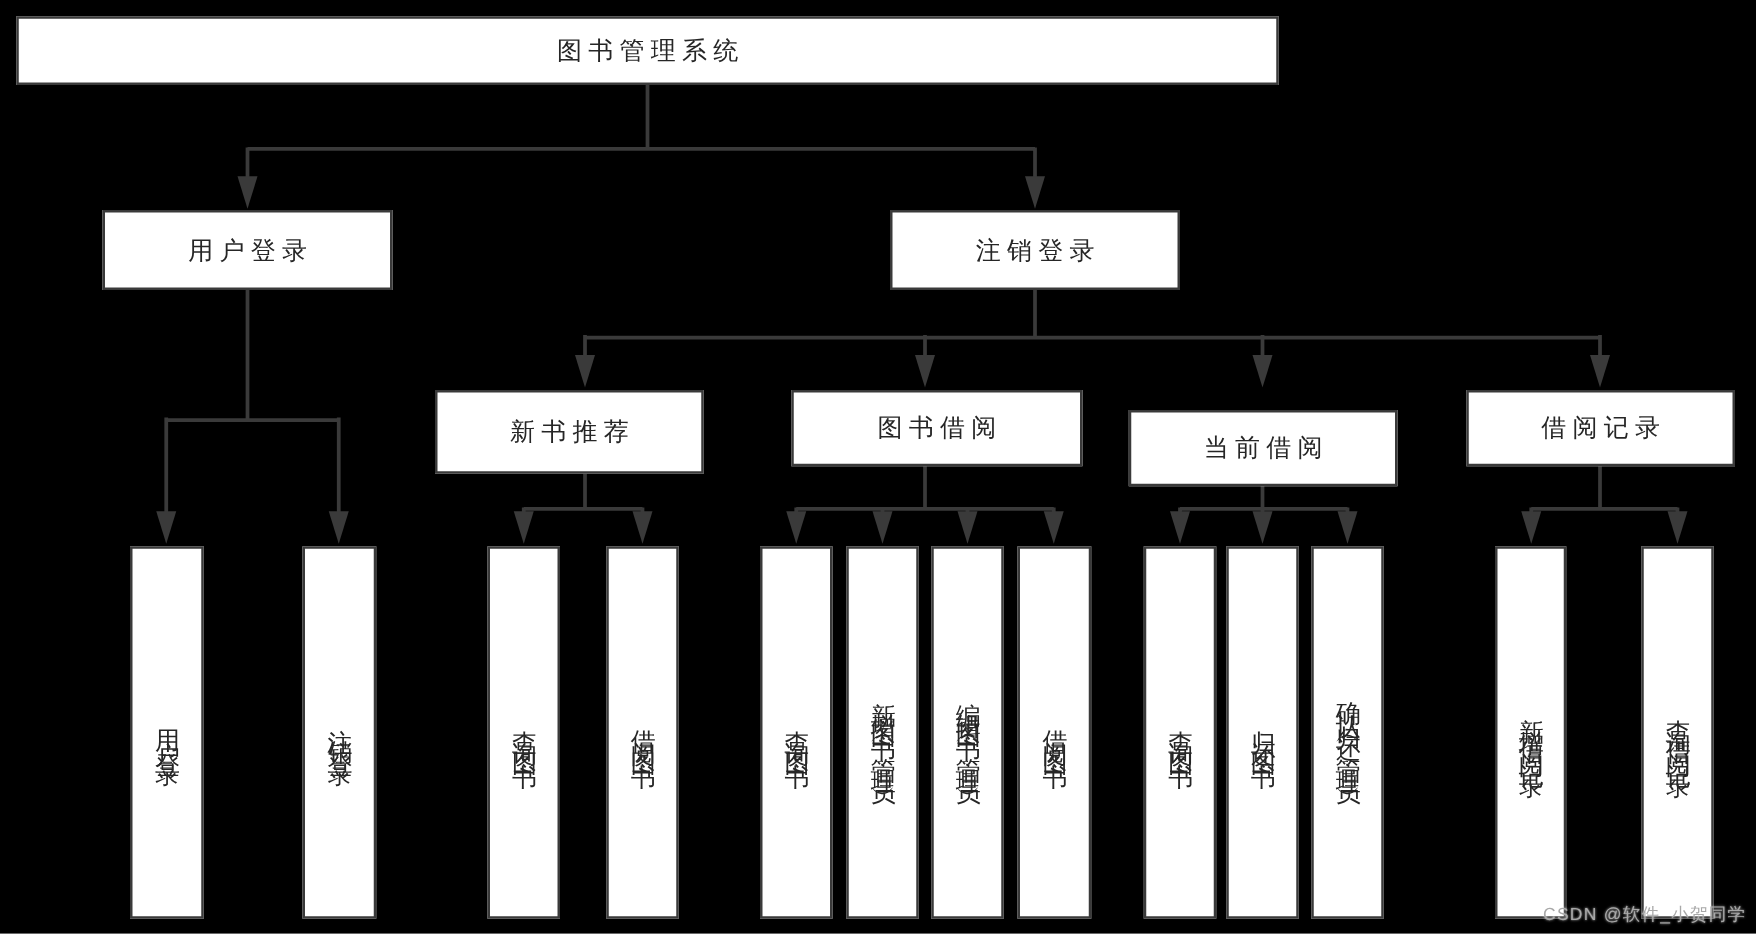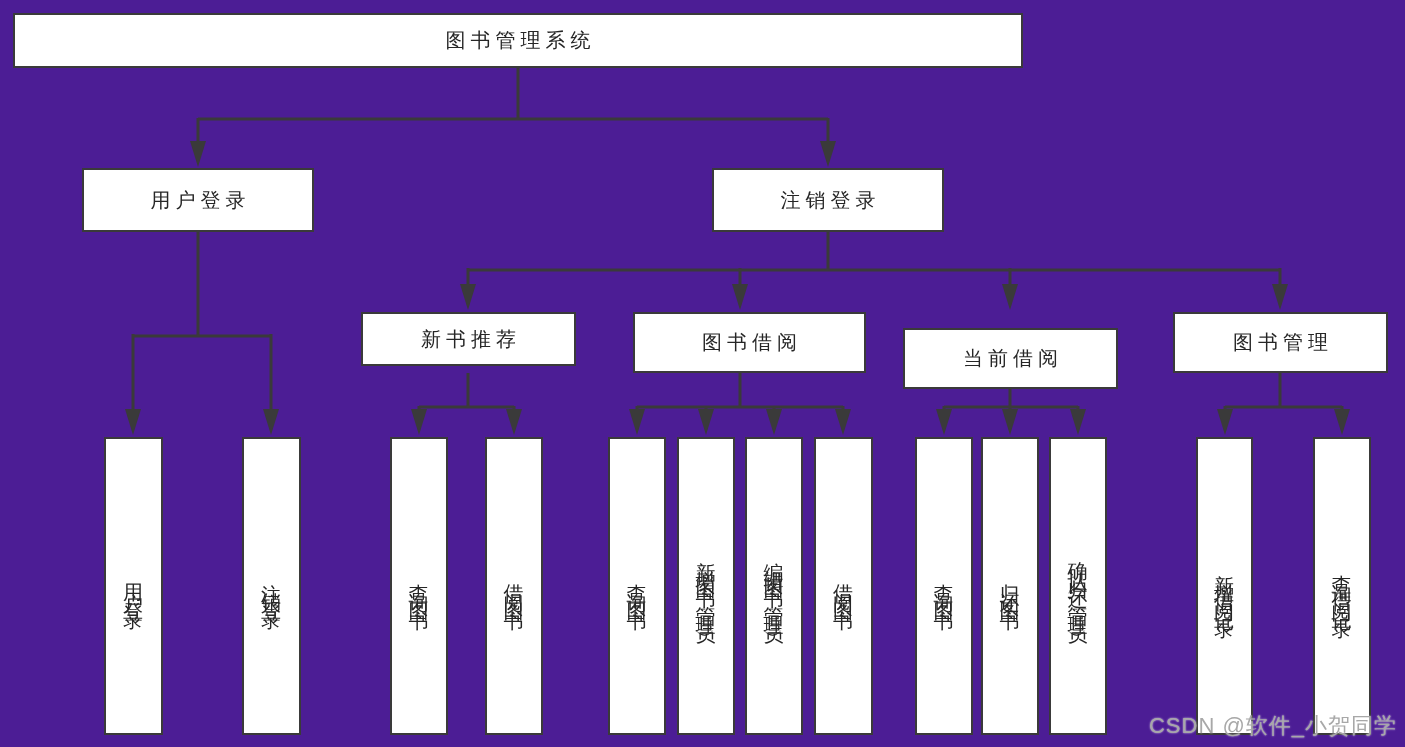--- a/index.html
+++ b/index.html
@@ -5,21 +5,21 @@
   :root{
     --line:#3a3a3a;
     --box-border:#3a3a3a;
     --text:#262626;
     --watermark:#a8a8a8;
   }
   html,body{margin:0;padding:0;background:#fff;}
   .canvas{
     position:relative;
     width:1405px;height:747px;
-    background:#4c1d95;
+    background:#000000;
     overflow:hidden;
     font-family:"Liberation Sans","DejaVu Sans",sans-serif;
   }
   .connectors{
     position:absolute;left:0;top:0;width:1405px;height:747px;
     z-index:1;
   }
   .connectors path{
     stroke:var(--line);
     stroke-width:3;
@@ -52,21 +52,21 @@
     font-size:20px;
     letter-spacing:9px;
     line-height:1.1;
     color:var(--text);
   }
   .watermark{
     position:absolute;
     right:8px;
     bottom:6px;
     z-index:5;
-    font-size:22px;
+    font-size:14px;
     letter-spacing:1px;
     color:var(--watermark);
     text-shadow:0 0 2px rgba(255,255,255,.8);
     white-space:nowrap;
   }
 </style>
 </head>
 <body>
 
 <div class="canvas">
@@ -112,24 +112,24 @@
       <polygon points="1217,409 1233,409 1225,435"></polygon>
       <polygon points="1334,409 1350,409 1342,435"></polygon>
     </g>
   </svg>
 
   <div class="box h" style="left:13px;top:13px;width:1010px;height:55px">图书管理系统</div>
 
   <div class="box h" style="left:82px;top:168px;width:232px;height:64px">用户登录</div>
   <div class="box h" style="left:712px;top:168px;width:232px;height:64px">注销登录</div>
 
-  <div class="box h" style="left:361px;top:312px;width:215px;height:54px">新书推荐</div>
+  <div class="box h" style="left:348px;top:312px;width:215px;height:67px">新书推荐</div>
   <div class="box h" style="left:633px;top:312px;width:233px;height:61px">图书借阅</div>
   <div class="box h" style="left:903px;top:328px;width:215px;height:61px">当前借阅</div>
-  <div class="box h" style="left:1173px;top:312px;width:215px;height:61px">图书管理</div>
+  <div class="box h" style="left:1173px;top:312px;width:215px;height:61px">借阅记录</div>
 
   <div class="box leaf" style="left:104px;top:437px;width:59px;height:298px">
     <span class="vtext">用户登录</span>
   </div>
   <div class="box leaf" style="left:242px;top:437px;width:59px;height:298px">
     <span class="vtext">注销登录</span>
   </div>
 
   <div class="box leaf" style="left:390px;top:437px;width:58px;height:298px">
     <span class="vtext">查询图书</span>

